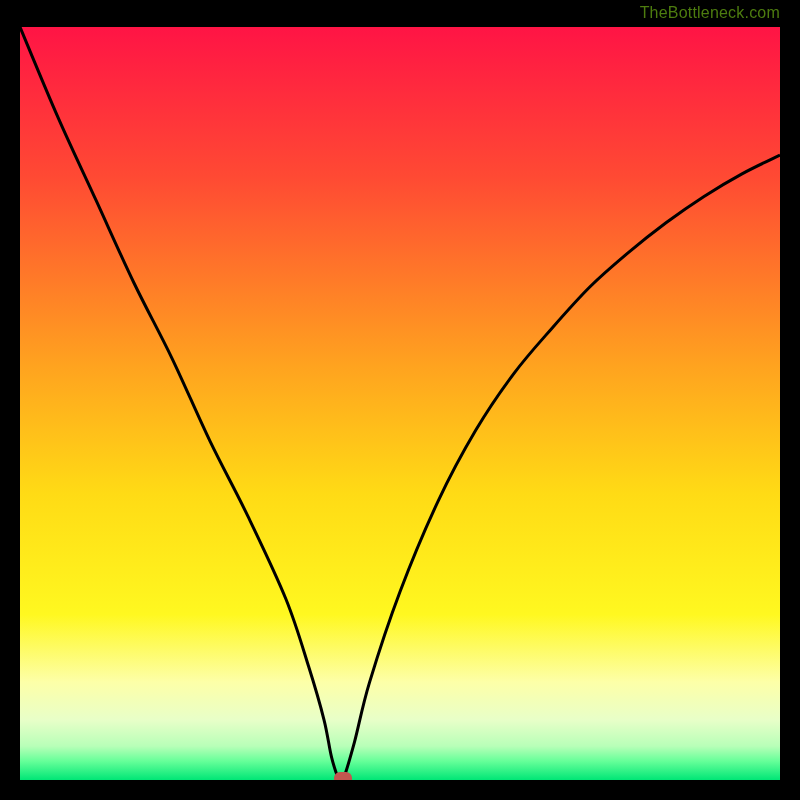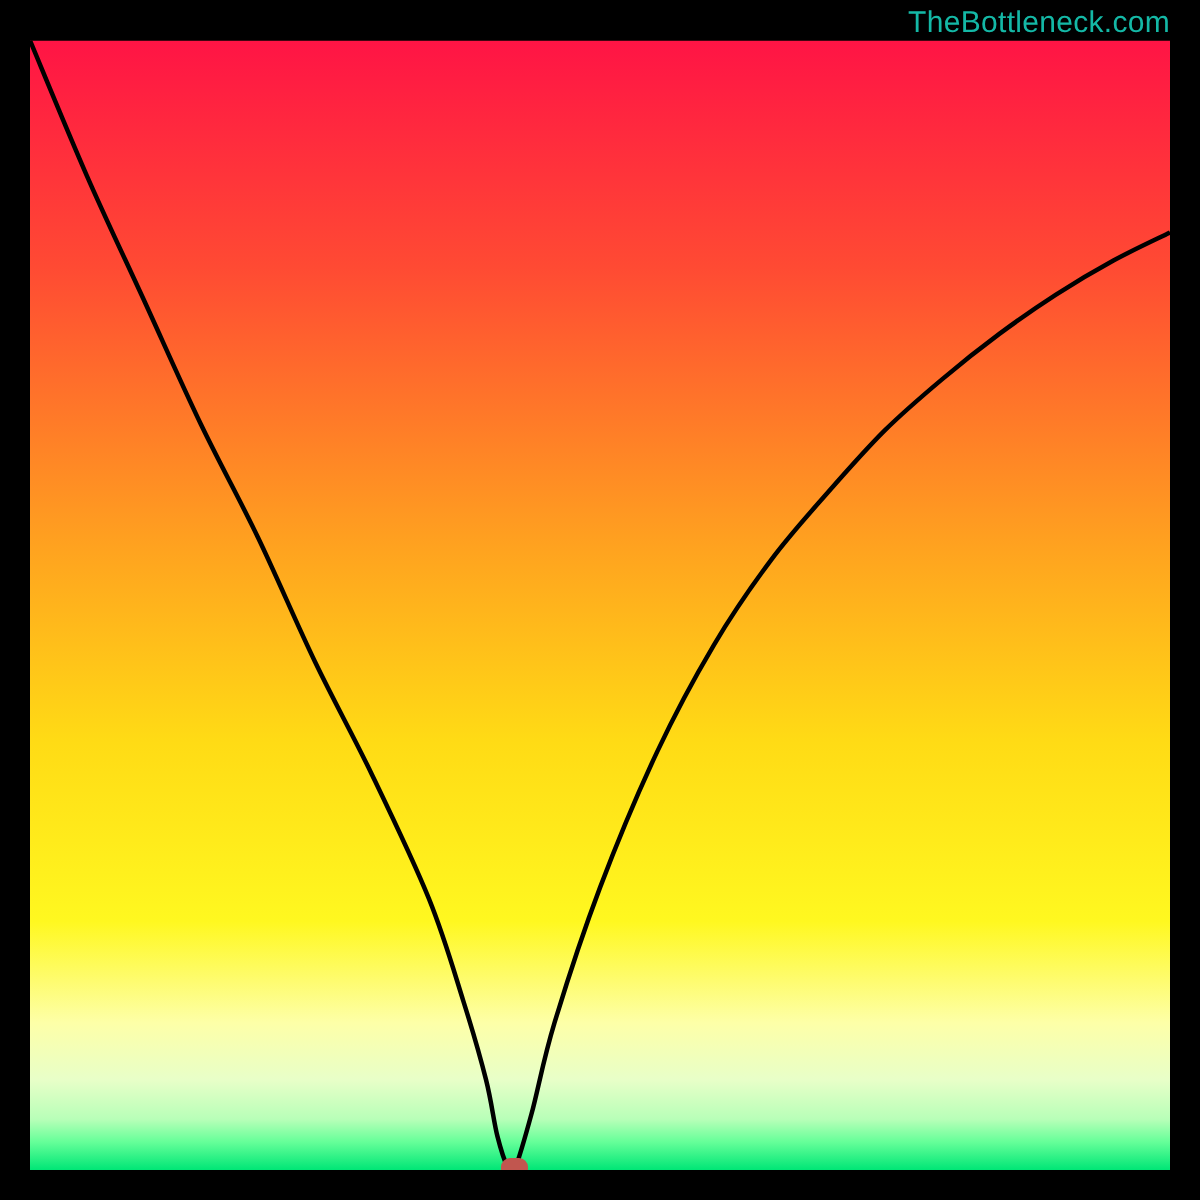--- a/index.html
+++ b/index.html
@@ -14,22 +14,22 @@
     position: relative;
     width: 800px;
     height: 800px;
     background: #000;
   }
   .watermark {
     position: absolute;
     top: 4px;
     right: 20px;
     font-family: Arial, Helvetica, sans-serif;
-    font-size: 20px;
-    color: #14b8a6;
+    font-size: 16px;
+    color: #4d7c0f;
     letter-spacing: 0.2px;
   }
   .plot-wrap {
     position: absolute;
     left: 20px;
     top: 27px;
     width: 760px;
     height: 753px;
   }
   svg { display: block; }

